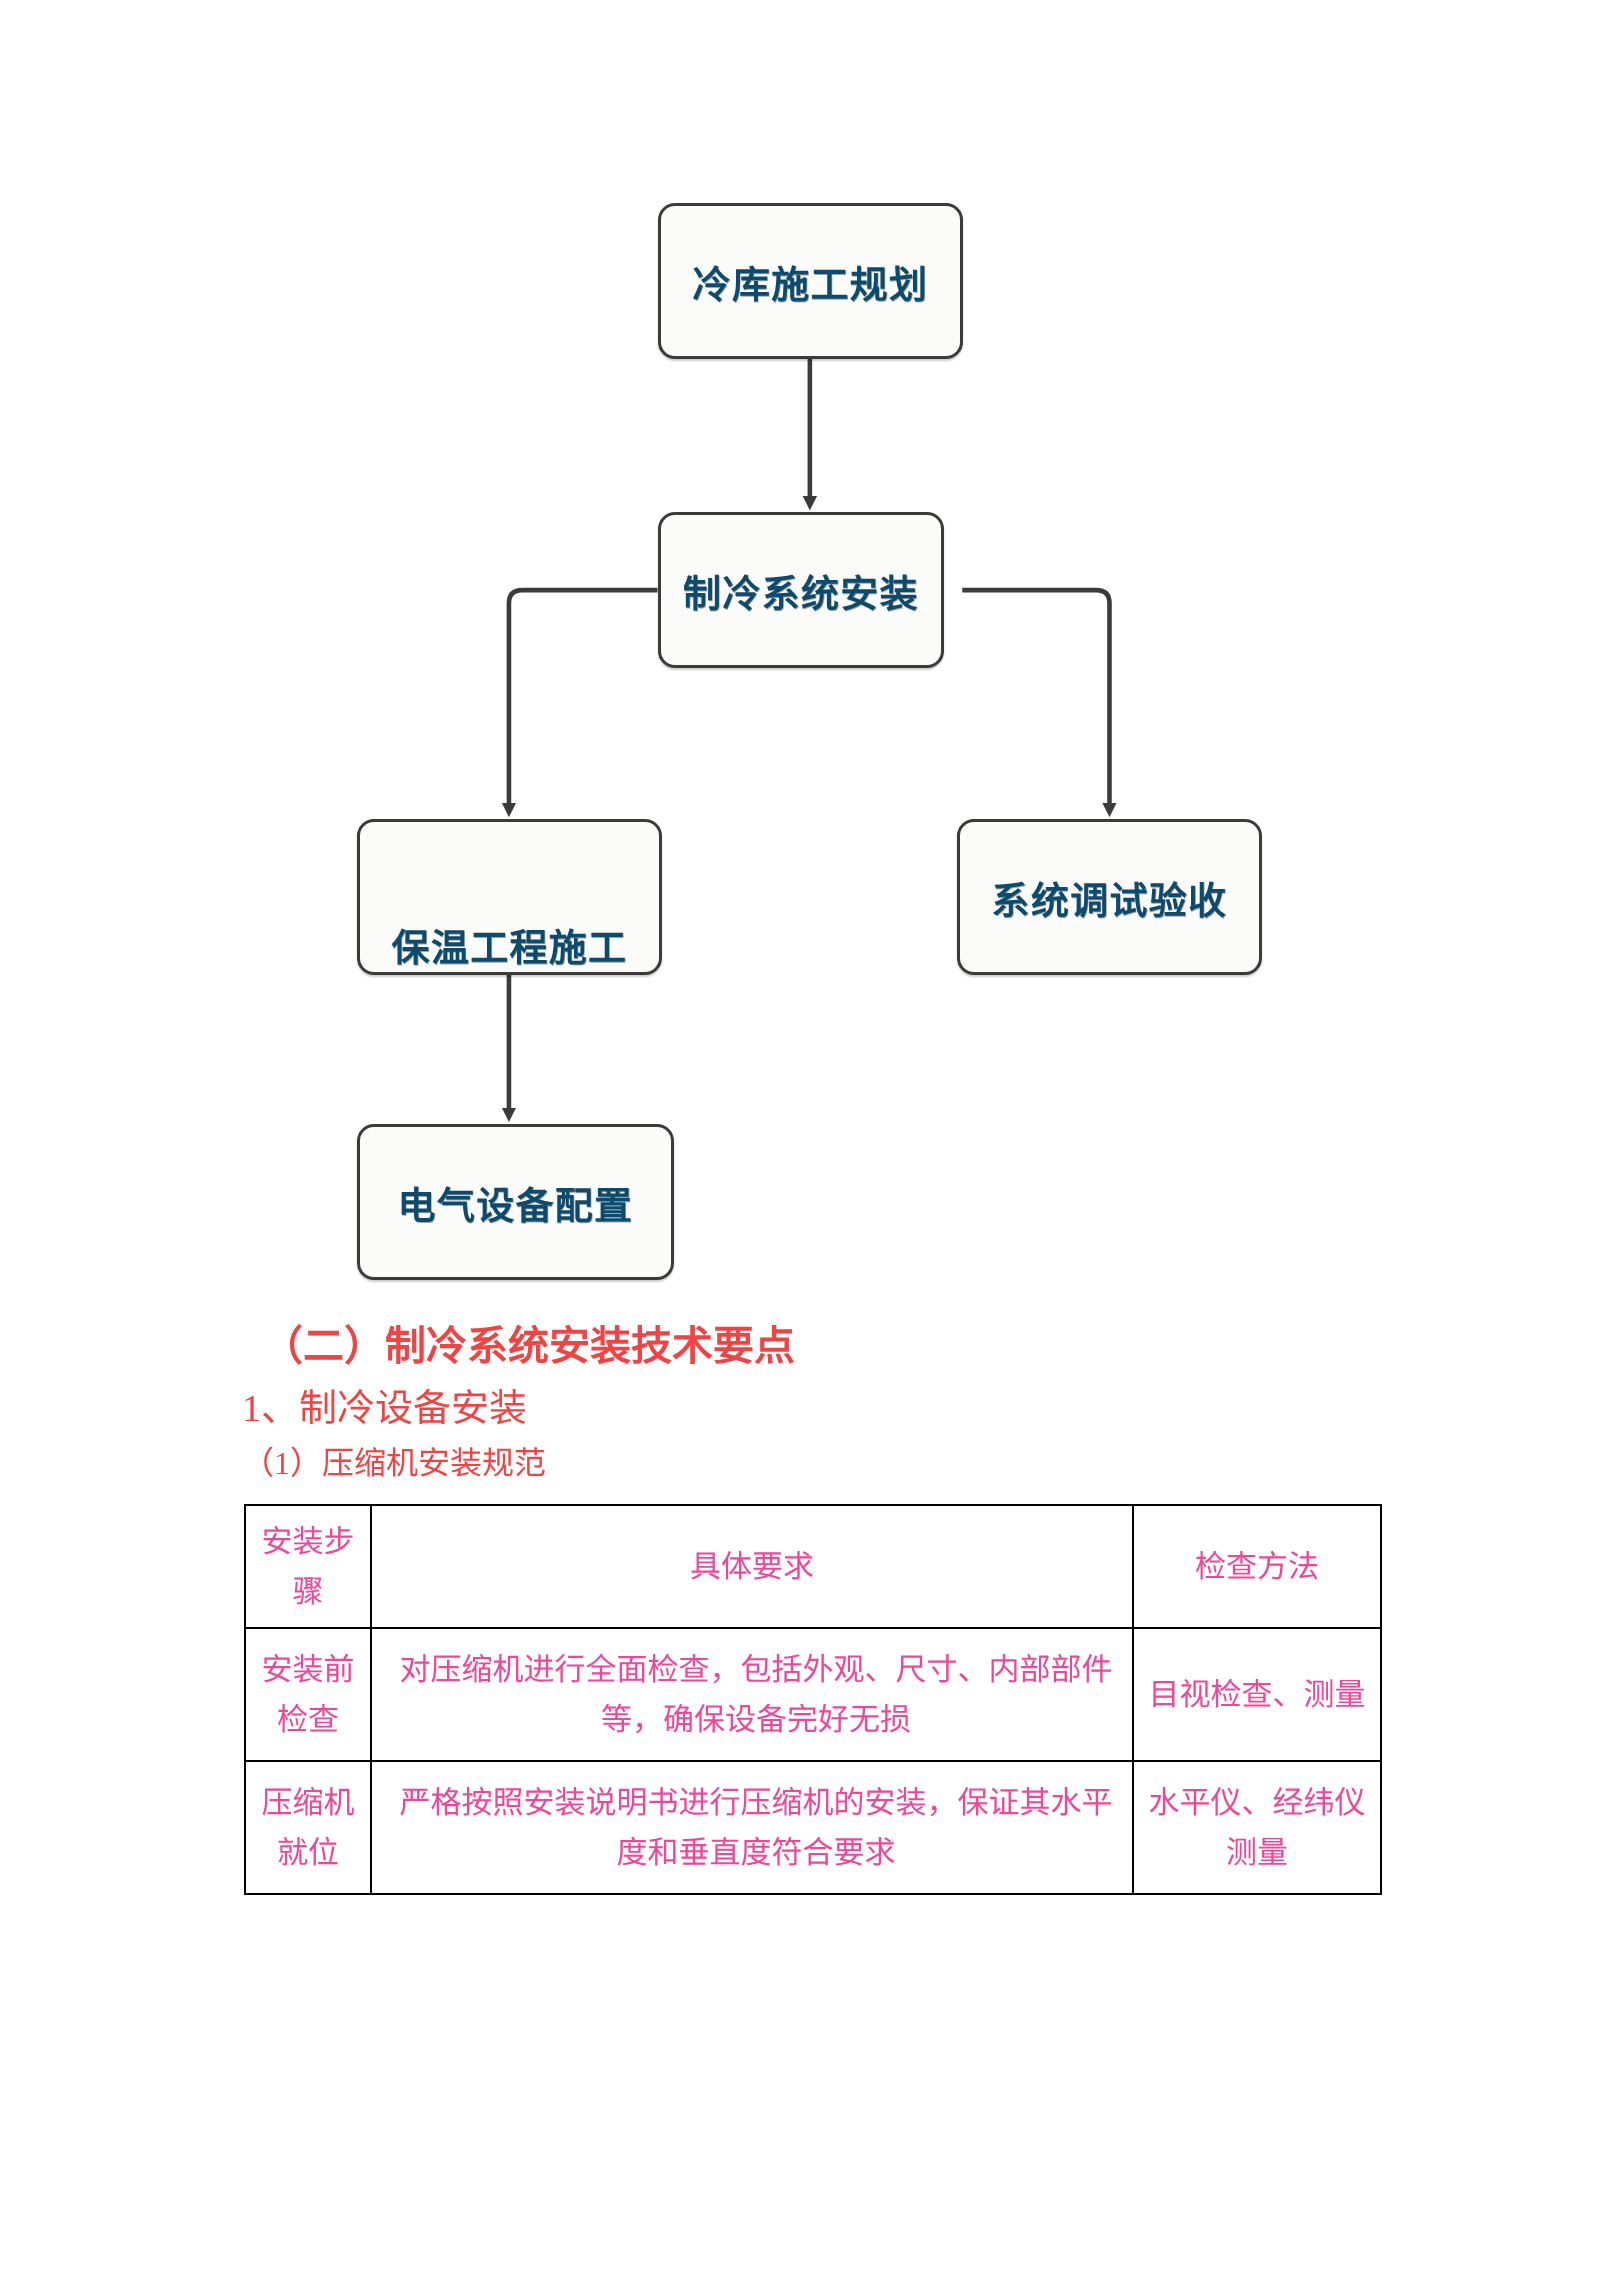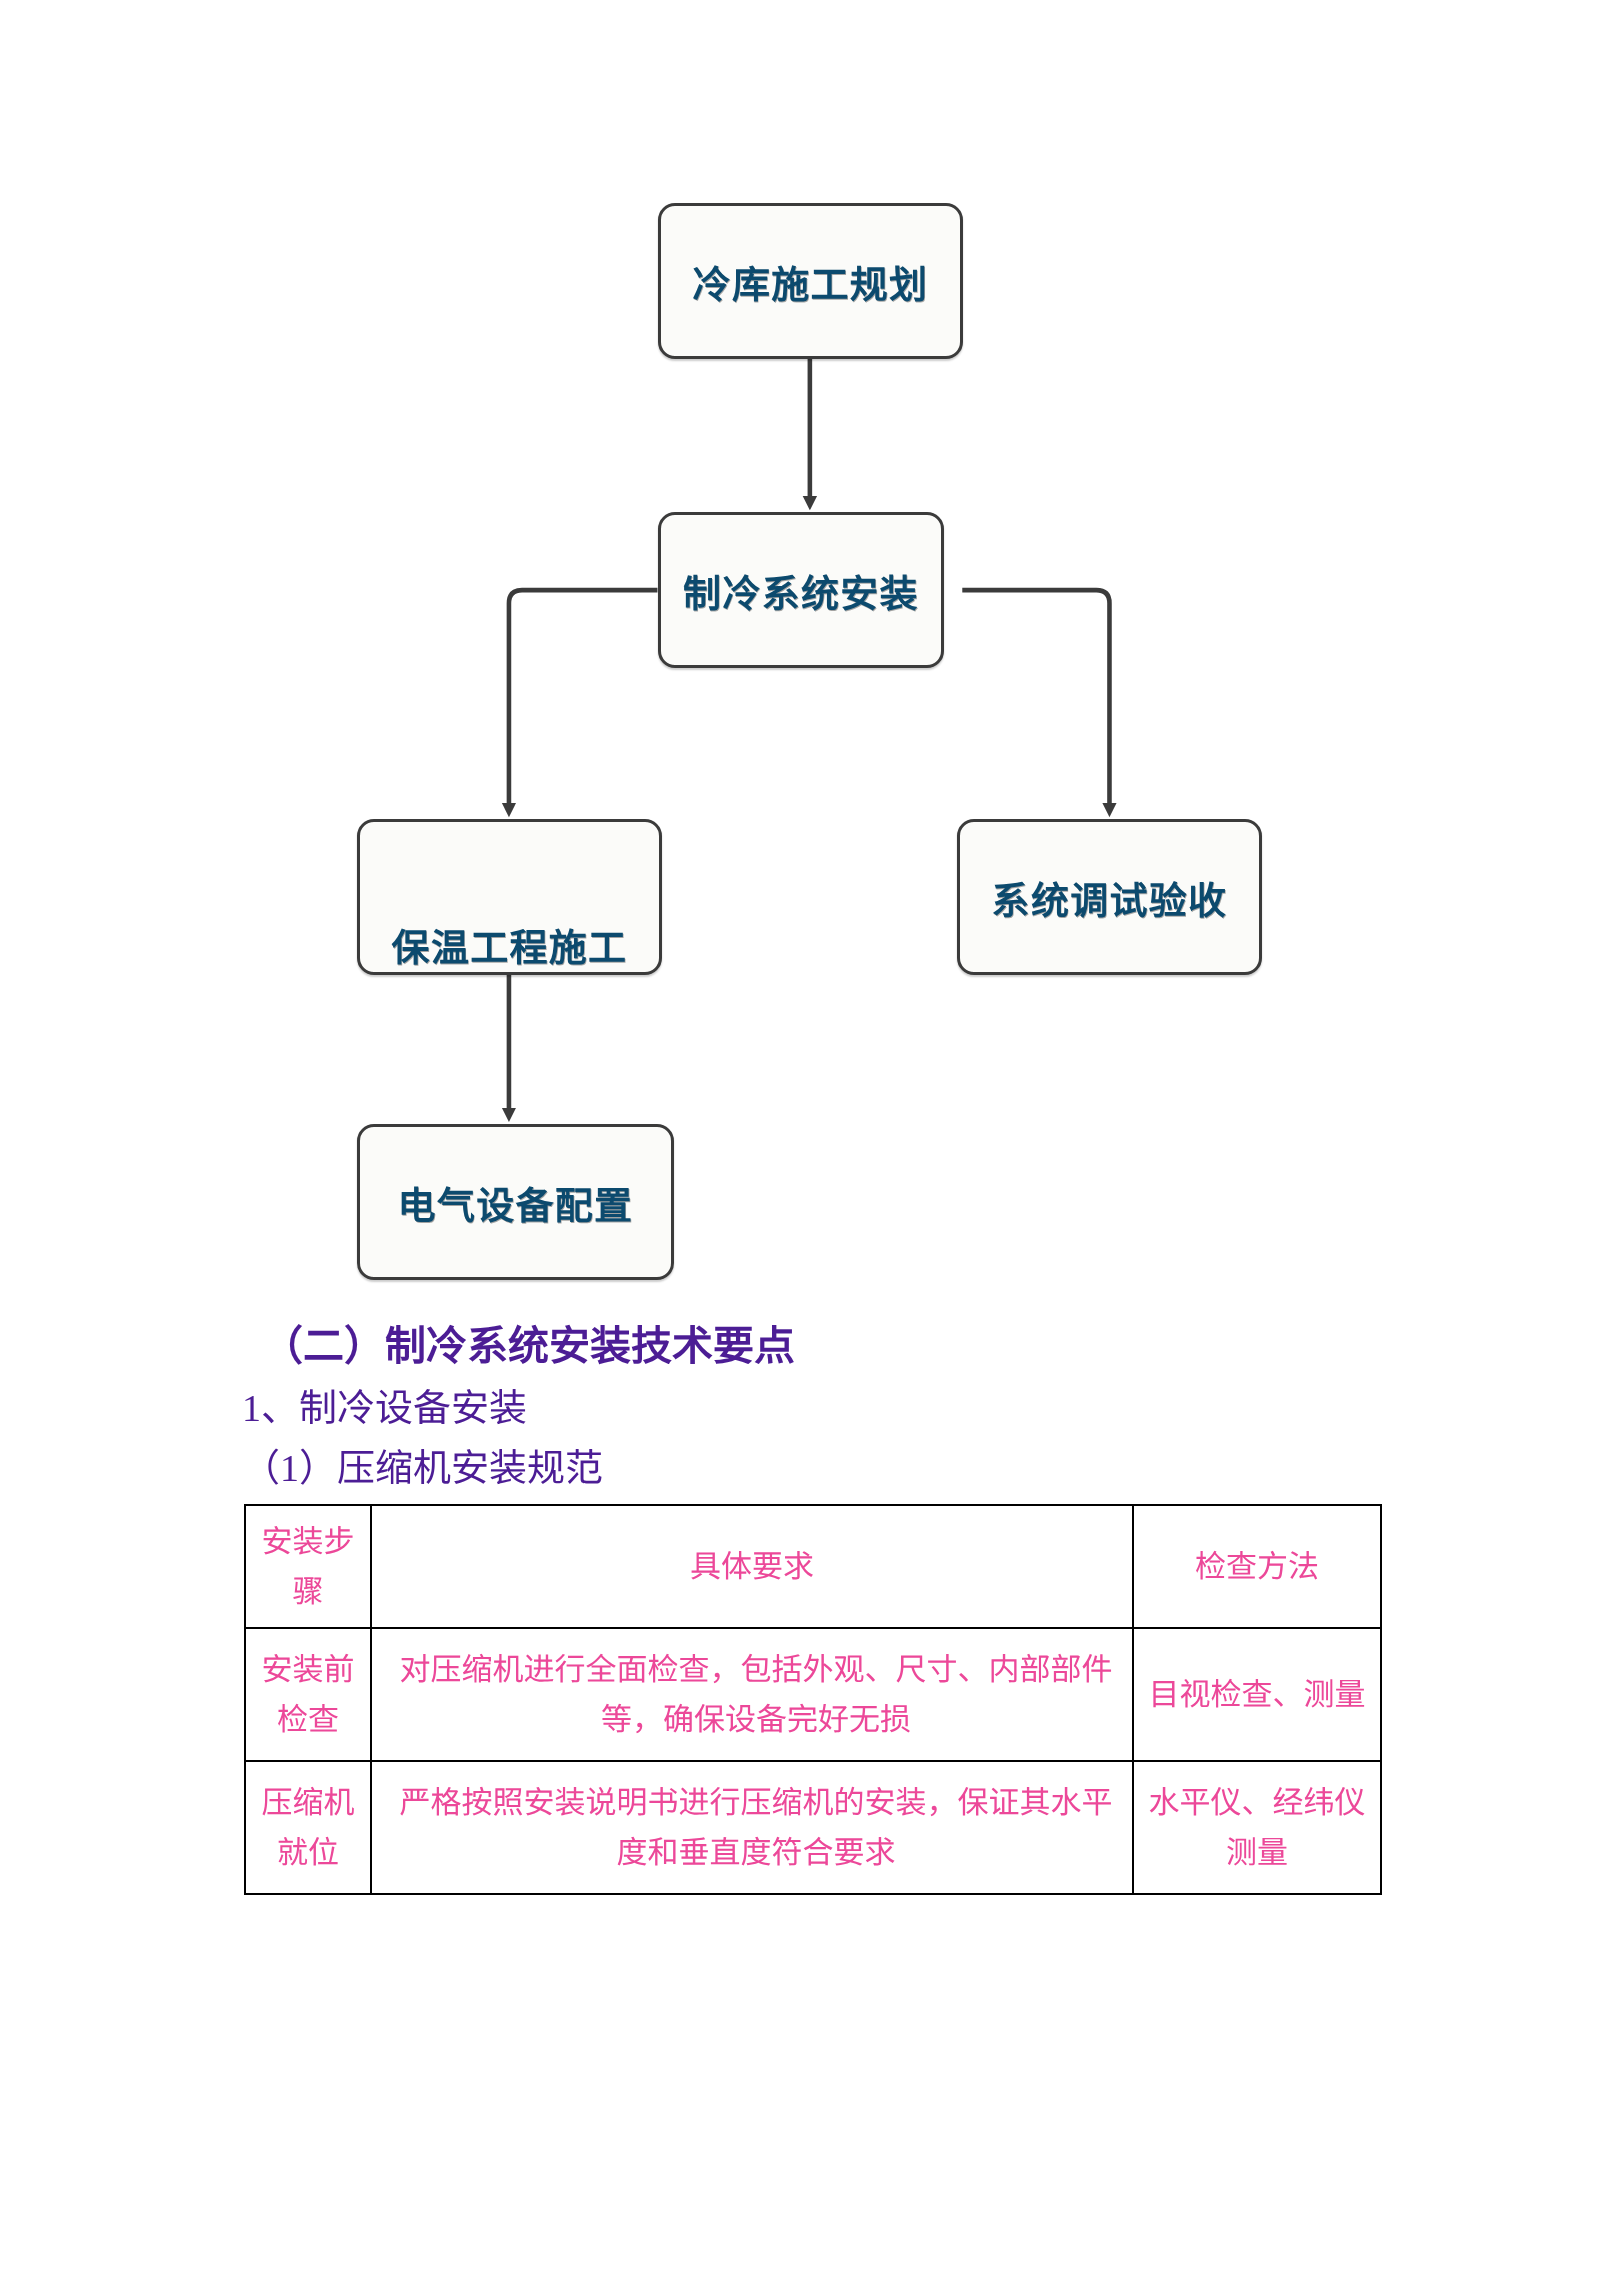--- a/index.html
+++ b/index.html
@@ -58,25 +58,25 @@
   #node-refrig    { left: 658px; top: 512px;  width: 286px; height: 156px; }
   #node-insul     { left: 357px;  top: 819px; width: 305px; height: 156px; align-items: flex-end; }
   #node-commission{ left: 957px; top: 819px; width: 305px; height: 156px; text-align: center; }
   #node-electric  { left: 357px;  top: 1124px; width: 317px; height: 156px; }
 
   
   .para {
     position: absolute;
     white-space: nowrap;
     font-family: "Liberation Serif", "DejaVu Serif", serif;
-    color: #4c1d95;
+    color: #ef4444;
   }
   #para-section   { left: 262px; top: 1312px; font-size: 41px; font-weight: 700; }
   #para-item      { left: 242px; top: 1377px; font-size: 38px; font-weight: 400; }
-  #para-subitem   { left: 242px; top: 1437px; font-size: 38px; font-weight: 400; }
+  #para-subitem   { left: 242px; top: 1437px; font-size: 32px; font-weight: 400; }
 
   
   .spec-table {
     position: absolute;
     left: 244px;
     top: 1504px;
     width: 1135px;
     border-collapse: collapse;
     table-layout: fixed;
     font-family: "Liberation Serif", "DejaVu Serif", serif;

